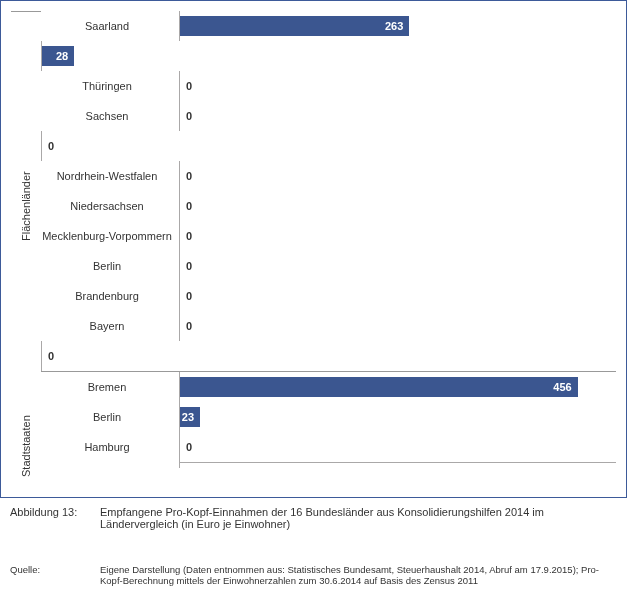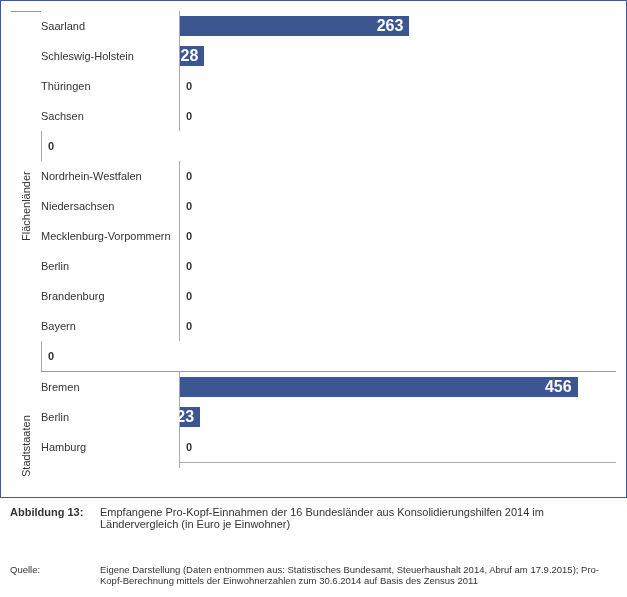--- a/index.html
+++ b/index.html
@@ -40,21 +40,21 @@
   .rows-col {
     flex: 1;
   }
   .row {
     display: flex;
     align-items: center;
     height: 30px;
   }
   .cat-label {
     width: 138px;
-    text-align: left;
+    text-align: center;
     padding-right: 6px;
     font-size: 11px;
     color: #333;
   }
   .axis-line {
     width: 1px;
     align-self: stretch;
     background: #aaa8a8;
   }
   .bar-area {
@@ -66,21 +66,21 @@
   .bar {
     height: 20px;
     background: #3b5690;
     display: flex;
     align-items: center;
     justify-content: flex-end;
   }
   .val-in {
     color: #fff;
     font-weight: bold;
-    font-size: 16px;
+    font-size: 11px;
     padding: 0 6px;
     white-space: nowrap;
   }
   .val-out {
     color: #333;
     font-weight: bold;
     font-size: 11px;
     padding-left: 6px;
     white-space: nowrap;
   }
@@ -99,21 +99,21 @@
     border-top:1px solid #aaa8a8;
     position:relative;
   }
   .caption {
     display:flex;
     padding: 8px 10px 2px 10px;
     width:627px;
     font-size:11px;
   }
   .cap-lead {
-    font-weight:bold;
+    font-weight:normal;
     width: 90px;
     flex-shrink:0;
   }
   .cap-lead2 {
     width: 90px;
     flex-shrink:0;
   }
   .cap-text {
     flex:1;
   }
@@ -141,21 +141,20 @@
         <div class="axis-line"></div>
         <div class="bar-area">
           <div class="bar" style="width:52.6%">
             <span class="val-in">263</span>
           </div>
         </div>
       </div>
 
 
       <div class="row">
-        <div class="cat-label">Schleswig-Holstein</div>
         <div class="axis-line"></div>
         <div class="bar-area">
           <div class="bar" style="width:5.6%">
             <span class="val-in">28</span>
           </div>
         </div>
       </div>
 
       <div class="row">
         <div class="cat-label">Thüringen</div>

